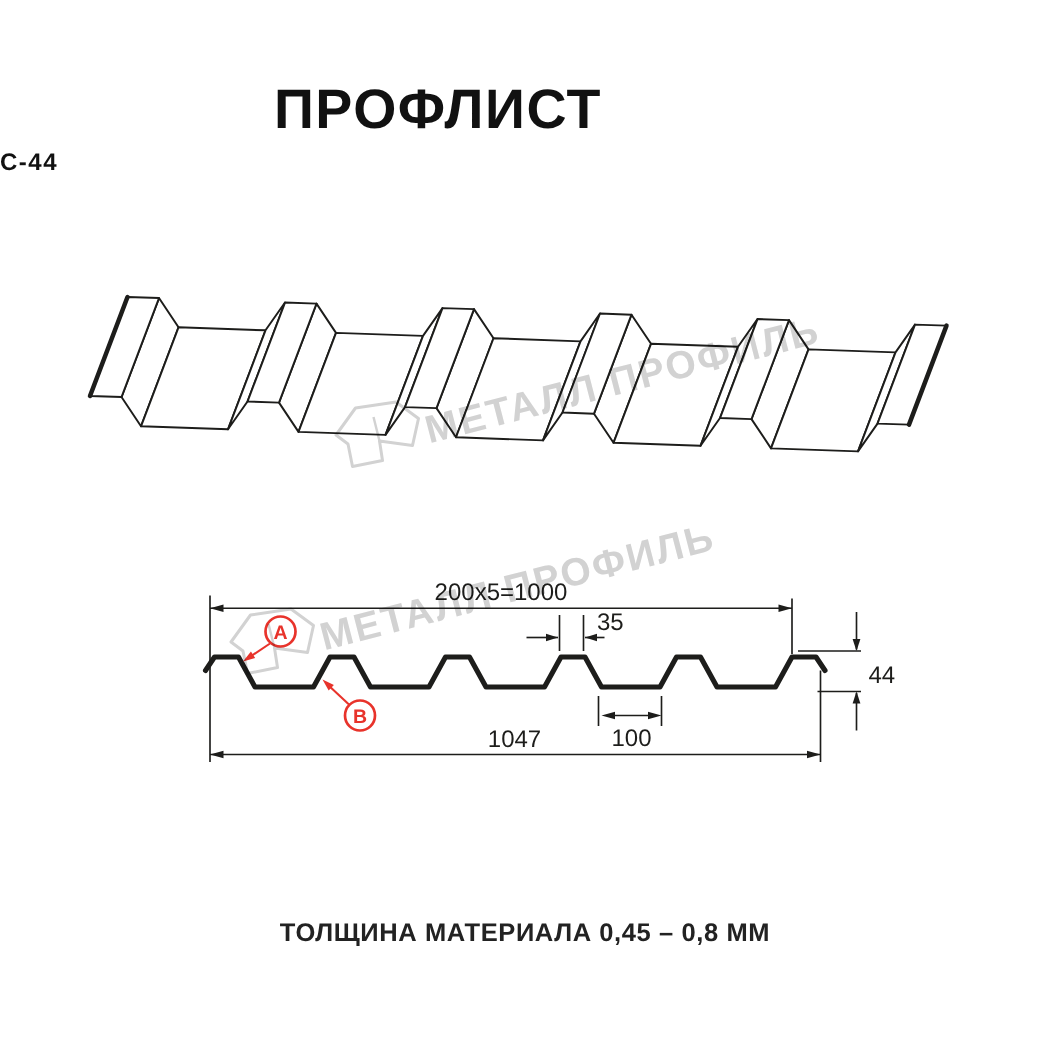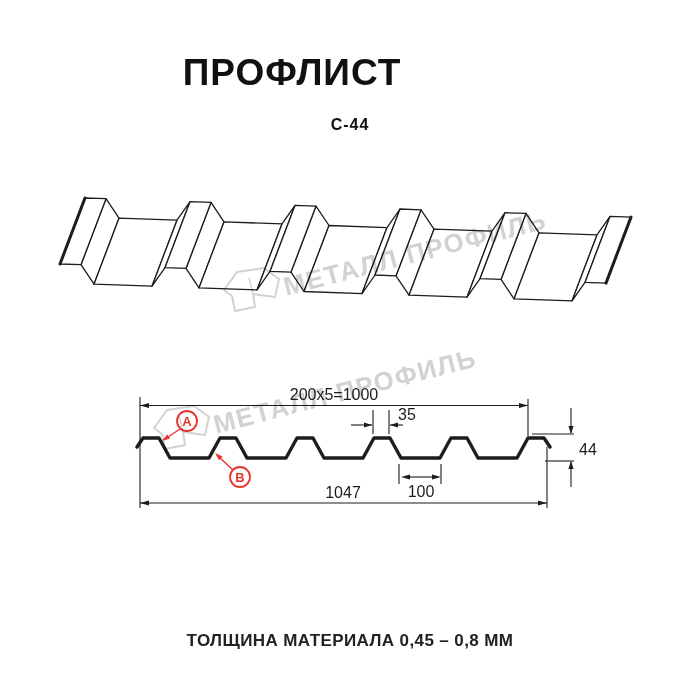--- a/index.html
+++ b/index.html
@@ -1,23 +1,23 @@
 <!DOCTYPE html>
 <html><head>
 <meta charset="utf-8">
 <style>
   html,body{margin:0;padding:0;background:#ffffff;}
   .page{position:relative;width:700px;height:700px;background:#fff;overflow:hidden;
         font-family:"Liberation Sans","DejaVu Sans",sans-serif;color:#1d1d1b;}
   .title{position:absolute;top:52px;left:0;width:584px;text-align:center;
          font-size:37px;font-weight:800;letter-spacing:1px;color:#111;}
-  .subtitle{position:absolute;top:116px;left:0;width:700px;text-align:center;
+  .subtitle{position:absolute;top:100px;left:0;width:700px;text-align:left;
          font-size:16px;font-weight:700;letter-spacing:1px;color:#111;}
   .footer{position:absolute;top:612px;left:0;width:700px;text-align:center;
-         font-size:17px;font-weight:600;letter-spacing:.4px;color:#222;margin-top:19px;}
+         font-size:17px;font-weight:600;letter-spacing:.4px;color:#222;}
   .gfx{position:absolute;top:0;left:0;}
   .wm{position:absolute;mix-blend-mode:multiply;color:#d2d2d2;pointer-events:none;}
   .wm-text{position:absolute;left:64px;top:72px;transform:rotate(-14.5deg);
          transform-origin:0 50%;font-size:26px;font-weight:700;letter-spacing:1.5px;
          white-space:nowrap;}
   .wm-logo{position:absolute;left:2px;top:66px;}
   .wm1{left:220px;top:200px;width:340px;height:130px;}
   .wm2{left:150px;top:338px;width:340px;height:130px;}
   svg text{font-family:"Liberation Sans","DejaVu Sans",sans-serif;}
   .dimtxt{font-size:16px;fill:#1d1d1b;}

